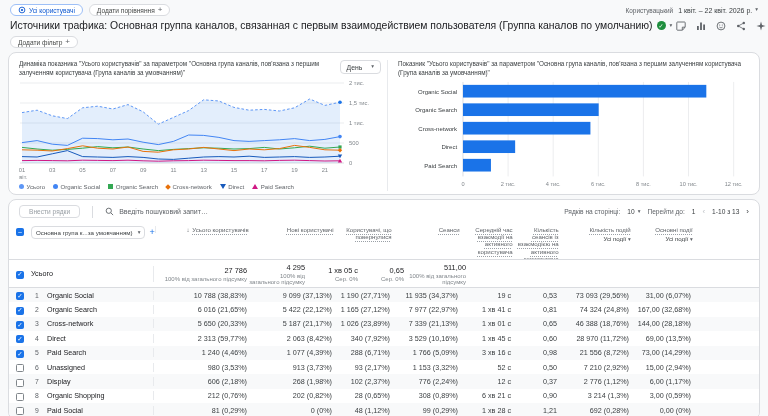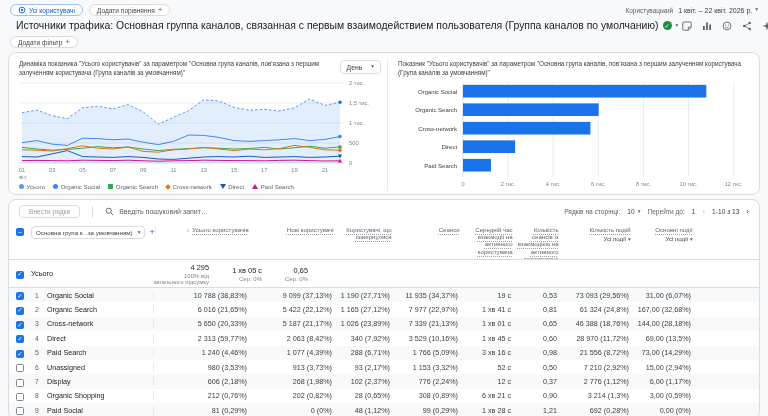--- a/index.html
+++ b/index.html
@@ -11,21 +11,21 @@
 .topbar{display:flex;align-items:center;gap:6px;padding:4px 10px 1px;height:17px}
 .chip{display:inline-flex;align-items:center;gap:3px;border:1px solid #dadce0;border-radius:8px;padding:0 7px;font-size:6.6px;color:#444746;background:#fff;height:12px;white-space:nowrap}
 .chip.audience{border-color:#9ec0f7;color:#0b57d0}
 .plus{font-size:8px;color:#5f6368;line-height:1}
 .topbar-right{margin-left:auto;display:flex;align-items:center;gap:5px}
 .range-type{font-size:6.4px;color:#5f6368}
 .daterange{font-size:7px;color:#3c4043;display:flex;align-items:center;gap:3px}
 .caret{font-size:5.5px;color:#5f6368;line-height:1}
 
 
-.title-row{display:flex;align-items:center;padding:3px 16px 0;gap:4px}
+.title-row{display:flex;align-items:center;padding:3px 10px 0;gap:4px}
 .page-title{font-size:10.4px;color:#202124;white-space:nowrap}
 .check-badge{width:9px;height:9px;border-radius:50%;background:#1e8e3e;color:#fff;font-size:6px;display:inline-flex;align-items:center;justify-content:center;flex:0 0 auto}
 .title-actions{margin-left:auto;display:flex;gap:10px;align-items:center}
 .ticon{display:inline-flex}
 .ticon svg{display:block}
 
 .filter-row{padding:5px 10px 0}
 
 
 .card{background:#fff;border:1px solid #dadce0;border-radius:8px;margin:4px 8px 0}
@@ -316,31 +316,39 @@
         <span class="cell th m6"><span class="lbl">Кількість подій</span><div class="subsel"><span>Усі події </span><span class="caret">▾</span></div></span>
         <span class="cell th m7"><span class="lbl">Основні події</span><div class="subsel"><span>Усі події </span><span class="caret">▾</span></div></span>
         <span class="msp" id="head-spacer"></span>
     </div>
 
     <div class="t-totals" id="t-totals">
         <span class="c-check">
           <span class="cb on">✓</span>
         </span>
         <span class="tot-name">Усього</span>
+        <span class="cell m0 vline">
+          <span class="val">27 786</span>
+          <span class="sub">100% від загального підсумку</span>
+        </span>
         <span class="cell m2">
           <span class="val">4 295</span>
           <span class="sub">100% від загального підсумку</span>
         </span>
         <span class="cell m4">
           <span class="val">1 хв 05 с</span>
           <span class="sub">Сер. 0%</span>
         </span>
         <span class="cell m5">
           <span class="val">0,65</span>
           <span class="sub">Сер. 0%</span>
+        </span>
+        <span class="cell m7">
+          <span class="val">511,00</span>
+          <span class="sub">100% від загального підсумку</span>
         </span>
         <span class="msp"></span>
       </div>
     <div class="t-rows" id="t-rows">
         <div class="trow">
           <span class="c-check">
             <span class="cb on">✓</span>
           </span>
           <span class="c-num">1</span>
           <span class="c-name">Organic Social</span>
@@ -359,21 +367,21 @@
             <span class="cb on">✓</span>
           </span>
           <span class="c-num">2</span>
           <span class="c-name">Organic Search</span>
           <span class="cell m0 vline">6 016 (21,65%)</span>
           <span class="cell m1">5 422 (22,12%)</span>
           <span class="cell m2">1 165 (27,12%)</span>
           <span class="cell m3">7 977 (22,97%)</span>
           <span class="cell m4">1 хв 41 с</span>
           <span class="cell m5">0,81</span>
-          <span class="cell m6">61 324 (24,8%)</span>
+          <span class="cell m6">74 324 (24,8%)</span>
           <span class="cell m7">167,00 (32,68%)</span>
           <span class="msp"></span>
         </div>
         <div class="trow">
           <span class="c-check">
             <span class="cb on">✓</span>
           </span>
           <span class="c-num">3</span>
           <span class="c-name">Cross-network</span>
           <span class="cell m0 vline">5 650 (20,33%)</span>

